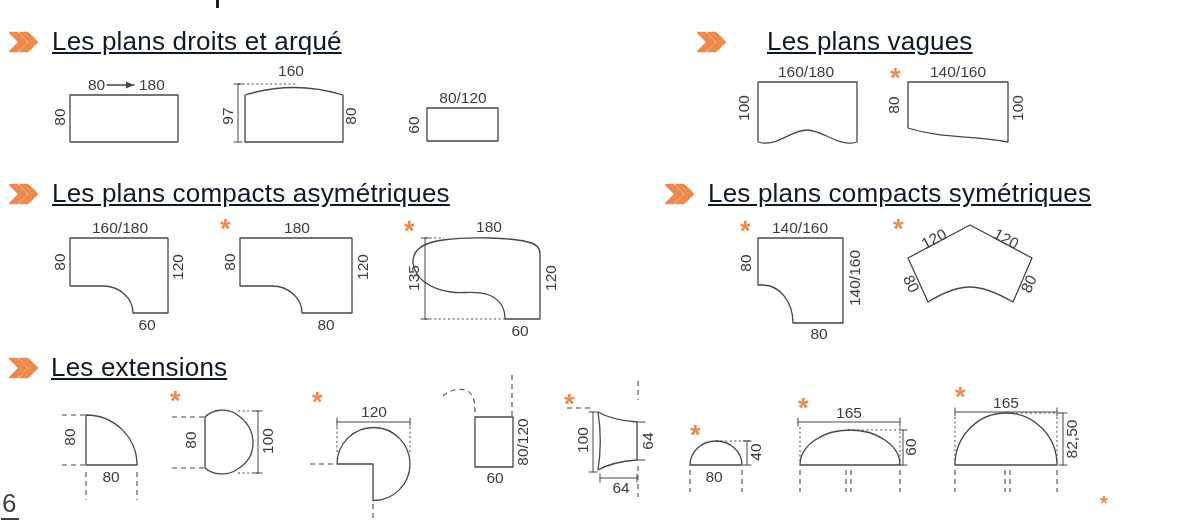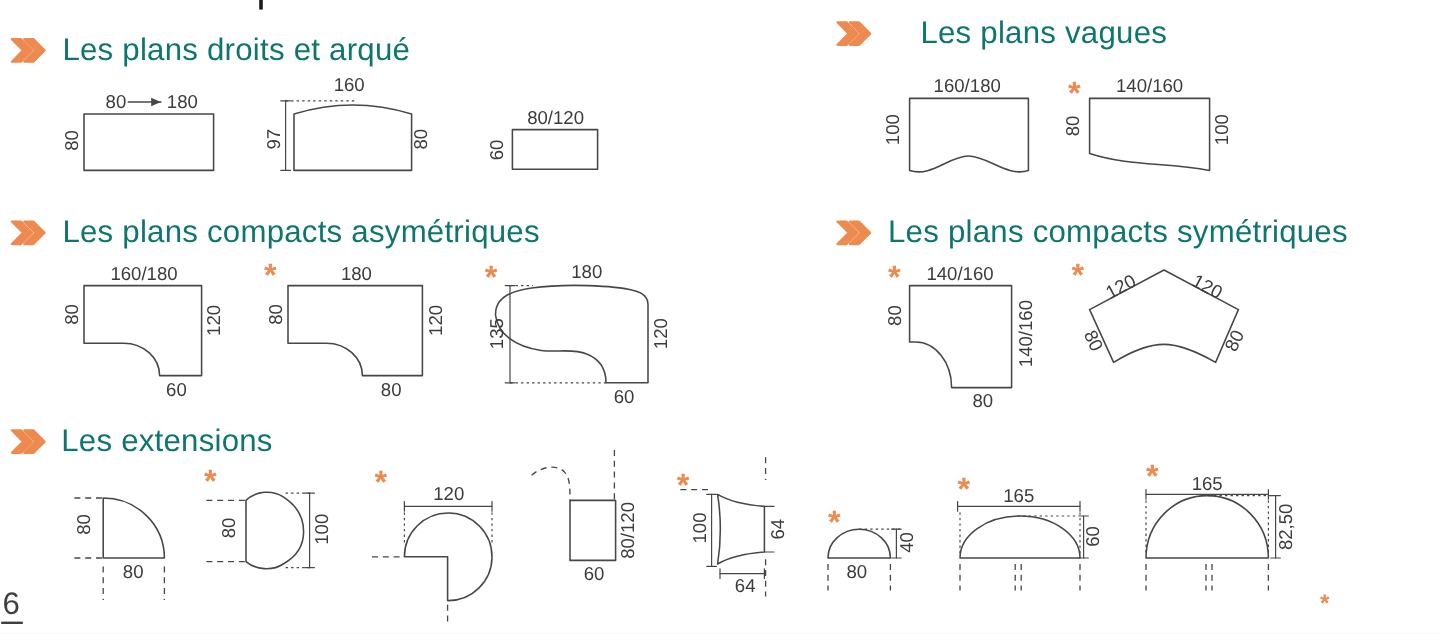--- a/index.html
+++ b/index.html
@@ -1,19 +1,19 @@
 <!DOCTYPE html>
 <html><head>
 <meta charset="utf-8">
 <style>
   html,body{margin:0;padding:0;background:#f4f4f2;}
   #page{position:relative;width:1200px;height:528px;background:#ffffff;overflow:hidden;
         font-family:"Liberation Sans",sans-serif;}
   .section-header{position:absolute;display:flex;align-items:center;gap:13px;
-        font-size:26px;color:#0f766e;letter-spacing:.2px;white-space:nowrap;}
+        font-size:26px;color:#0f172a;letter-spacing:.2px;white-space:nowrap;text-decoration:underline;}
   .chevrons{display:inline-block;width:31px;height:22px;flex:0 0 auto;}
   svg{display:block;}
   #lineart{position:absolute;left:0;top:0;}
   .ln{fill:none;stroke:#474747;stroke-width:1.3;stroke-linejoin:round;stroke-linecap:round;}
   .fillw{fill:#ffffff;}
   .dash{fill:none;stroke:#474747;stroke-width:1.1;stroke-dasharray:5 4;}
   .dot{fill:none;stroke:#474747;stroke-width:1;stroke-dasharray:2 2.6;}
   .dim{font-family:"Liberation Sans",sans-serif;font-size:15.5px;fill:#3c3c3c;}
   .mid{text-anchor:middle;}
   .star{font-family:"Liberation Sans",sans-serif;font-size:27px;font-weight:bold;fill:#ed8a4f;}
@@ -36,21 +36,21 @@
       <svg width="31" height="22" viewBox="0 0 33 22">
           <g fill="#ed8a4f" stroke="#ed8a4f" stroke-width="2" stroke-linejoin="round">
             <path d="M2,1 L10,1 L20,11 L10,21 L2,21 L12,11 Z"></path>
             <path d="M13,1 L21,1 L31,11 L21,21 L13,21 L23,11 Z"></path>
           </g>
         </svg>
     </span>
     <span>Les plans droits et arqué</span>
   </div>
 
-  <div class="section-header" style="left:696px;top:12px;gap:40px;">
+  <div class="section-header" style="left:696px;top:26px;gap:40px;">
     <span class="chevrons">
       <svg width="31" height="22" viewBox="0 0 33 22">
           <g fill="#ed8a4f" stroke="#ed8a4f" stroke-width="2" stroke-linejoin="round">
             <path d="M2,1 L10,1 L20,11 L10,21 L2,21 L12,11 Z"></path>
             <path d="M13,1 L21,1 L31,11 L21,21 L13,21 L23,11 Z"></path>
           </g>
         </svg>
     </span>
     <span>Les plans vagues</span>
   </div>
@@ -60,21 +60,21 @@
       <svg width="31" height="22" viewBox="0 0 33 22">
           <g fill="#ed8a4f" stroke="#ed8a4f" stroke-width="2" stroke-linejoin="round">
             <path d="M2,1 L10,1 L20,11 L10,21 L2,21 L12,11 Z"></path>
             <path d="M13,1 L21,1 L31,11 L21,21 L13,21 L23,11 Z"></path>
           </g>
         </svg>
     </span>
     <span>Les plans compacts asymétriques</span>
   </div>
 
-  <div class="section-header" style="left:696px;top:178px;justify-content:flex-end;">
+  <div class="section-header" style="left:664px;top:178px;justify-content:flex-end;">
     <span class="chevrons">
       <svg width="31" height="22" viewBox="0 0 33 22">
           <g fill="#ed8a4f" stroke="#ed8a4f" stroke-width="2" stroke-linejoin="round">
             <path d="M2,1 L10,1 L20,11 L10,21 L2,21 L12,11 Z"></path>
             <path d="M13,1 L21,1 L31,11 L21,21 L13,21 L23,11 Z"></path>
           </g>
         </svg>
     </span>
     <span>Les plans compacts symétriques</span>
   </div>

